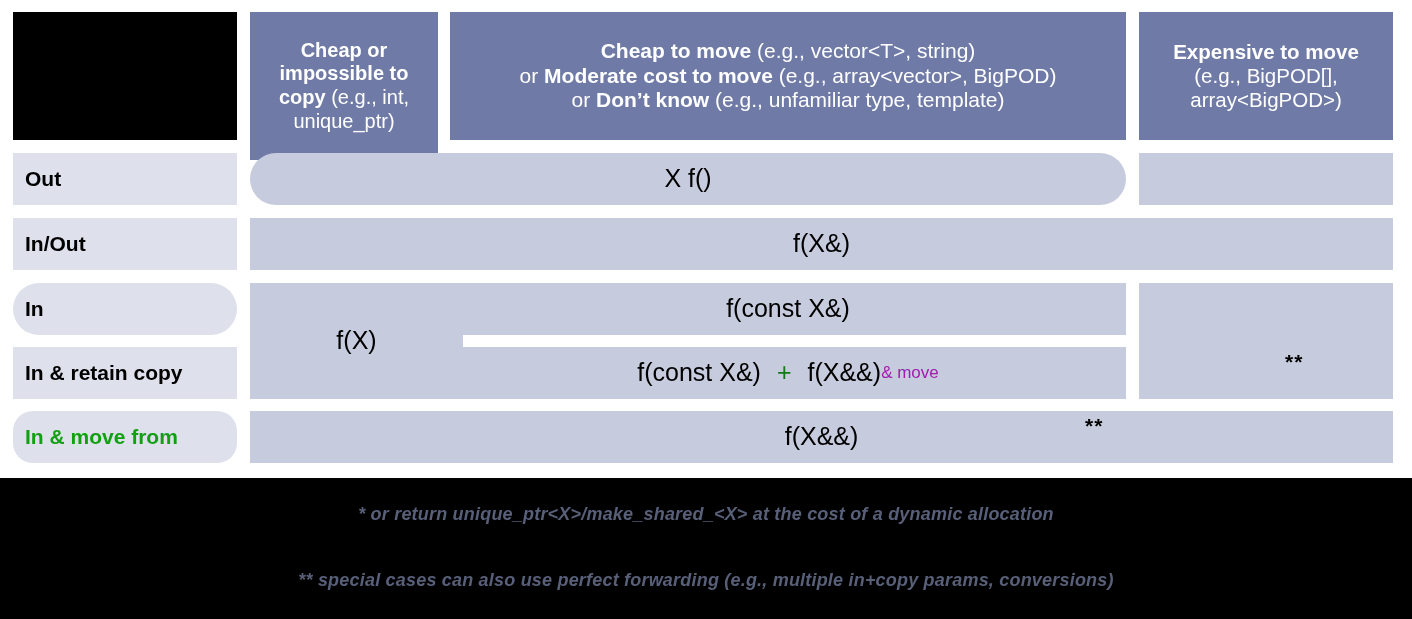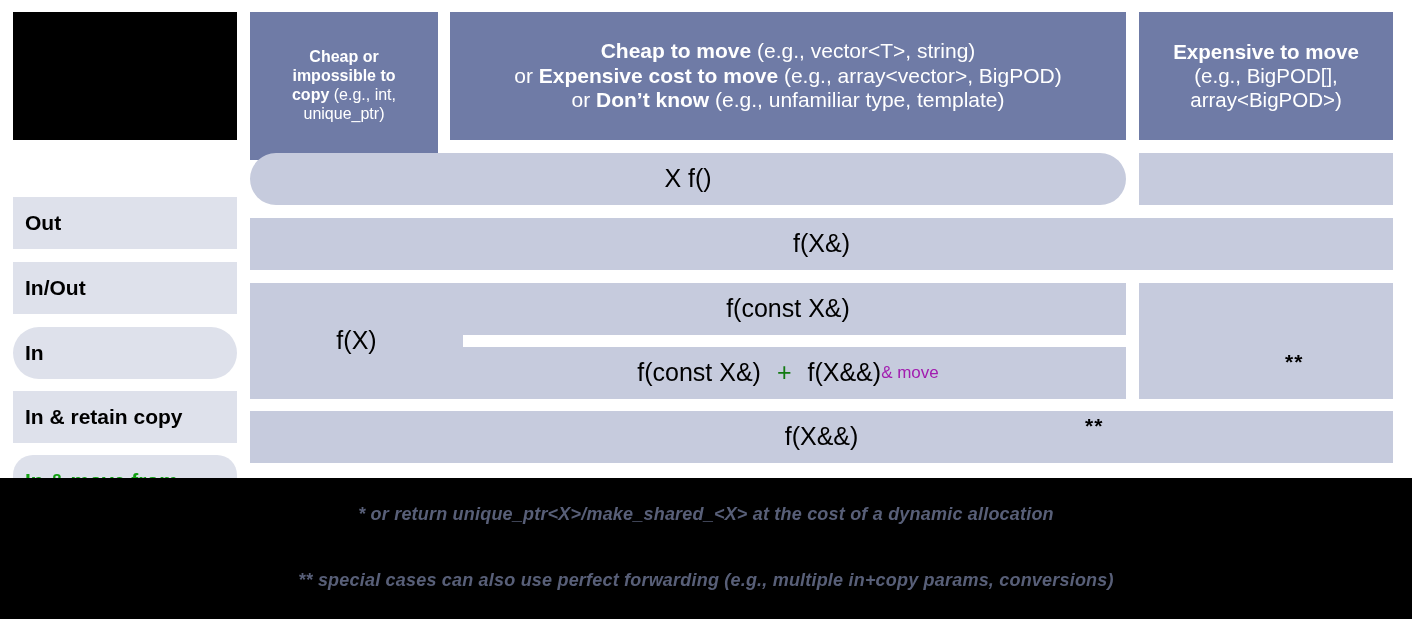--- a/index.html
+++ b/index.html
@@ -42,39 +42,38 @@
   
   .hdr {
     background: #6f7ba6;
     color: #ffffff;
     font-size: 20px;
     padding: 4px 8px;
   }
   .hdr b { font-weight: bold; }
   .hdr .reg { font-weight: normal; }
 
-  #hdr-copy   { left: 250px;  top: 12px; width: 188px; height: 148px; font-size: 16px; }
+  #hdr-copy   { left: 250px;  top: 12px; width: 188px; height: 148px; font-size: 20px; }
   #hdr-move   { left: 450px;  top: 12px; width: 676px; height: 128px; font-size: 21px; }
   #hdr-expens { left: 1139px; top: 12px; width: 254px; height: 128px; font-size: 20.5px; }
 
   #hdr-copy .lines, #hdr-move .lines, #hdr-expens .lines { width: 100%; }
 
   
   .rowlab {
     background: #dee1eb;
     color: #000000;
     font-size: 21px;
     font-weight: bold;
     justify-content: flex-start;
     text-align: left;
     padding-left: 12px;
     left: 13px;
     width: 224px;
     height: 52px;
-    margin-top: 44px;
   }
   .rowlab.green { color: #12a012; }
 
   
   .data {
     background: #c6cbdd;
     color: #000000;
     font-size: 25px;
   }
 
@@ -126,21 +125,21 @@
       <div><b>Cheap or</b></div>
       <div><b>impossible to</b></div>
       <div><b>copy</b><span class="reg"> (e.g., int,</span></div>
       <div><span class="reg">unique_ptr)</span></div>
     </div>
   </div>
 
   <div class="cell hdr" id="hdr-move">
     <div class="lines">
       <div><b>Cheap to move</b><span class="reg"> (e.g., vector&lt;T&gt;, string)</span></div>
-      <div><span class="reg">or </span><b>Expensive cost to move</b><span class="reg"> (e.g., array&lt;vector&gt;, BigPOD)</span></div>
+      <div><span class="reg">or </span><b>Moderate cost to move</b><span class="reg"> (e.g., array&lt;vector&gt;, BigPOD)</span></div>
       <div><span class="reg">or </span><b>Don’t know</b><span class="reg"> (e.g., unfamiliar type, template)</span></div>
     </div>
   </div>
 
   <div class="cell hdr" id="hdr-expens">
     <div class="lines">
       <div><b>Expensive to move</b></div>
       <div><span class="reg">(e.g., BigPOD[],</span></div>
       <div><span class="reg">array&lt;BigPOD&gt;)</span></div>
     </div>

